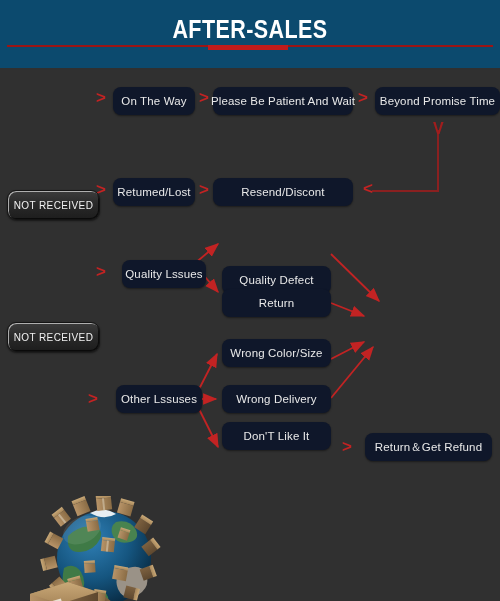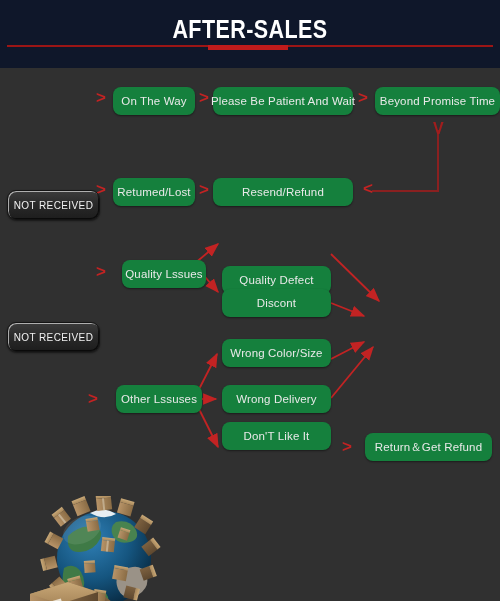--- a/index.html
+++ b/index.html
@@ -15,21 +15,21 @@
     overflow: hidden;
     font-family: "Liberation Sans", sans-serif;
     -webkit-font-smoothing: antialiased;
   }
 
   
   .header {
     position: absolute;
     left: 0; top: 0;
     width: 500px; height: 68px;
-    background: #0f172a;
+    background: #0c4a6e;
   }
   .header-title {
     position: absolute;
     left: 0; top: 15px;
     width: 500px;
     text-align: center;
     color: #ffffff;
     font-family: "Liberation Sans Narrow", "Liberation Sans", sans-serif;
     font-size: 25px;
     font-weight: bold;
@@ -55,21 +55,21 @@
     position: absolute;
     left: 0; top: 68px;
     width: 500px; height: 533px;
     background: #303030;
   }
 
   
   .node {
     position: absolute;
     box-sizing: border-box;
-    background: #15803d;
+    background: #0f172a;
     border-radius: 8px;
     color: #e9e9e9;
     font-size: 11.5px;
     letter-spacing: 0.15px;
     display: flex;
     align-items: center;
     justify-content: center;
     text-align: center;
     box-shadow: 0 1px 2px rgba(0,0,0,0.45);
     white-space: nowrap;
@@ -182,25 +182,25 @@
     <div class="chev" style="left:342px; top:370px;">&gt;</div>
 
     <div class="chip" style="left:7px; top:122px; width:93px; height:30px;">NOT RECEIVED</div>
     <div class="chip" style="left:7px; top:254px; width:93px; height:30px;">NOT RECEIVED</div>
 
     <div class="node" style="left:113px; top:19px; width:82px; height:28px;">On The Way</div>
     <div class="node" style="left:213px; top:19px; width:140px; height:28px;">Please Be Patient And Wait</div>
     <div class="node" style="left:375px; top:19px; width:125px; height:28px;">Beyond Promise Time</div>
 
     <div class="node" style="left:113px; top:110px; width:82px; height:28px;">Retumed/Lost</div>
-    <div class="node" style="left:213px; top:110px; width:140px; height:28px;">Resend/Refund</div>
+    <div class="node" style="left:213px; top:110px; width:140px; height:28px;">Resend/Discont</div>
 
     <div class="node" style="left:122px; top:192px; width:84px; height:28px;">Quality Lssues</div>
     <div class="node" style="left:222px; top:170px; width:109px; height:28px;margin-top:28px;">Quality Defect</div>
-    <div class="node" style="left:222px; top:221px; width:109px; height:28px;">Discont</div>
+    <div class="node" style="left:222px; top:221px; width:109px; height:28px;">Return</div>
 
     <div class="node" style="left:108px; top:317px; width:86px; height:28px;margin-left:8px;">Other Lssuses</div>
     <div class="node" style="left:222px; top:271px; width:109px; height:28px;">Wrong Color/Size</div>
     <div class="node" style="left:222px; top:317px; width:109px; height:28px;">Wrong Delivery</div>
     <div class="node" style="left:222px; top:354px; width:109px; height:28px;">Don'T Like It</div>
 
     <div class="node" style="left:365px; top:365px; width:127px; height:28px;">Return＆Get Refund</div>
 
     <svg class="art" viewBox="0 0 160 150">
       <defs>

